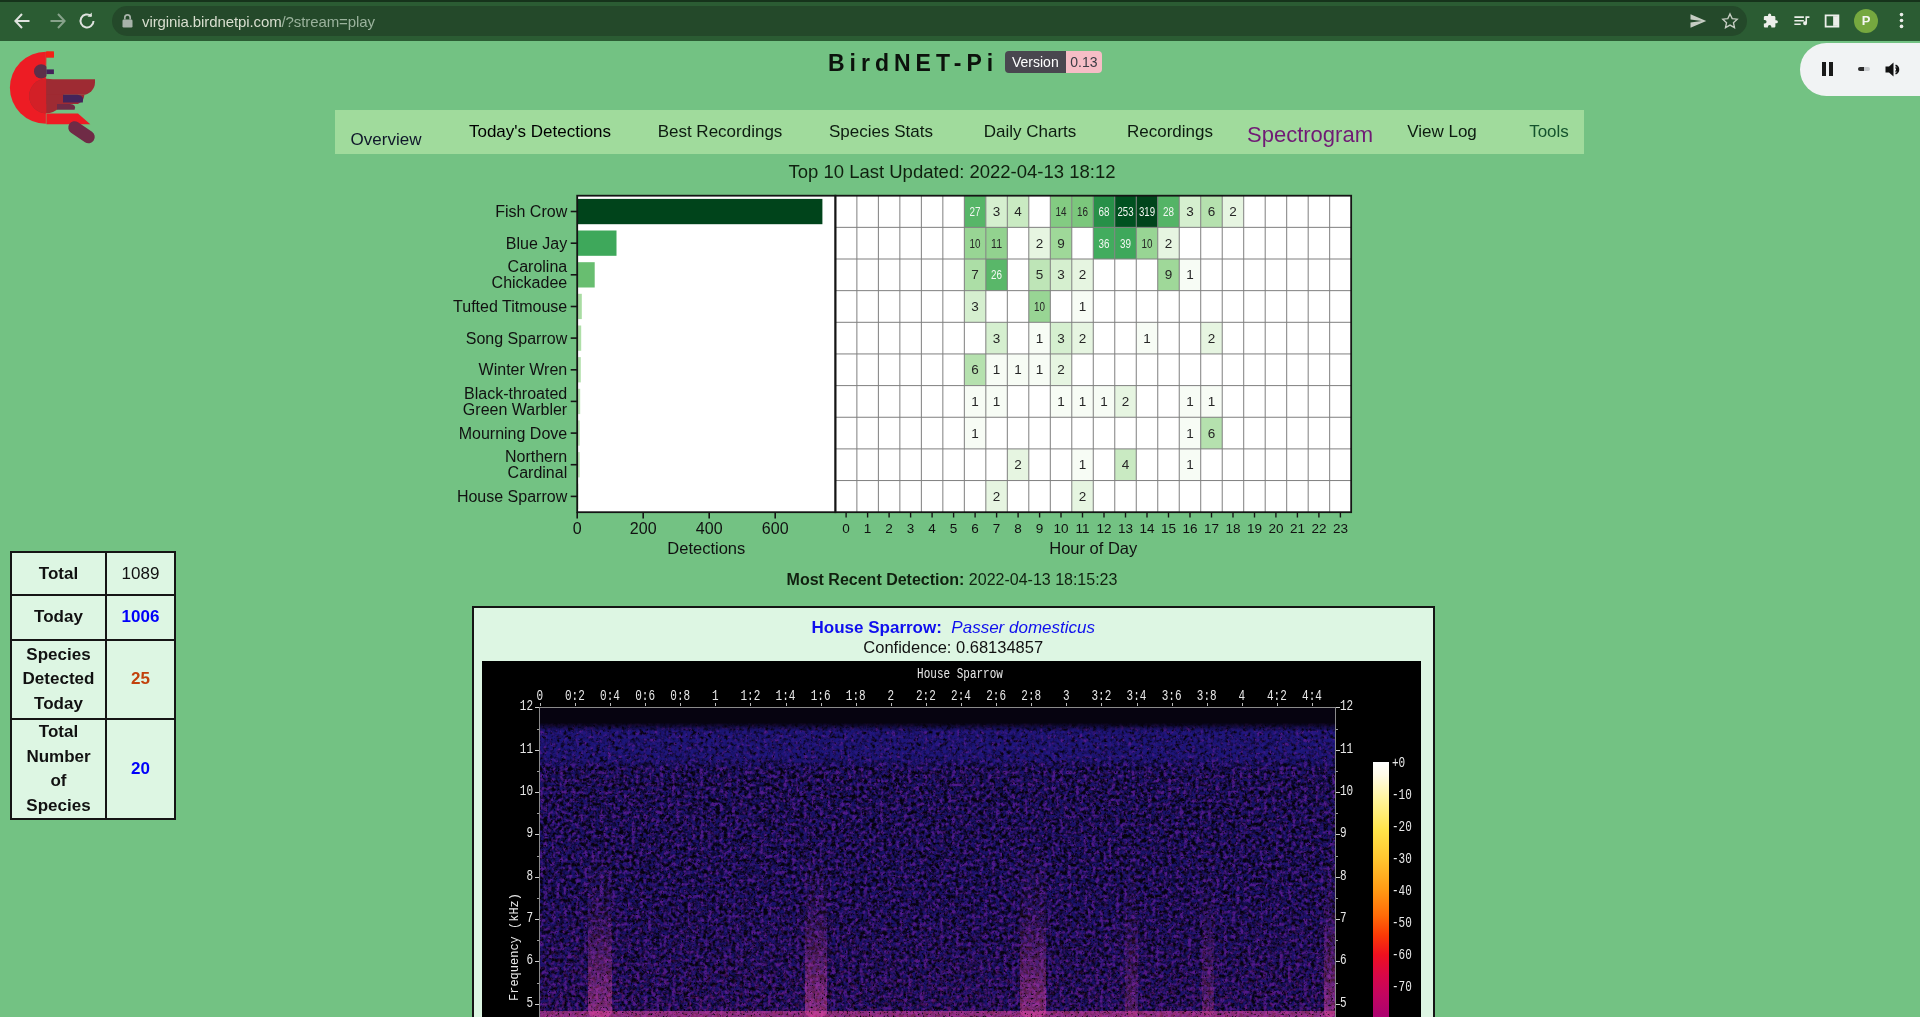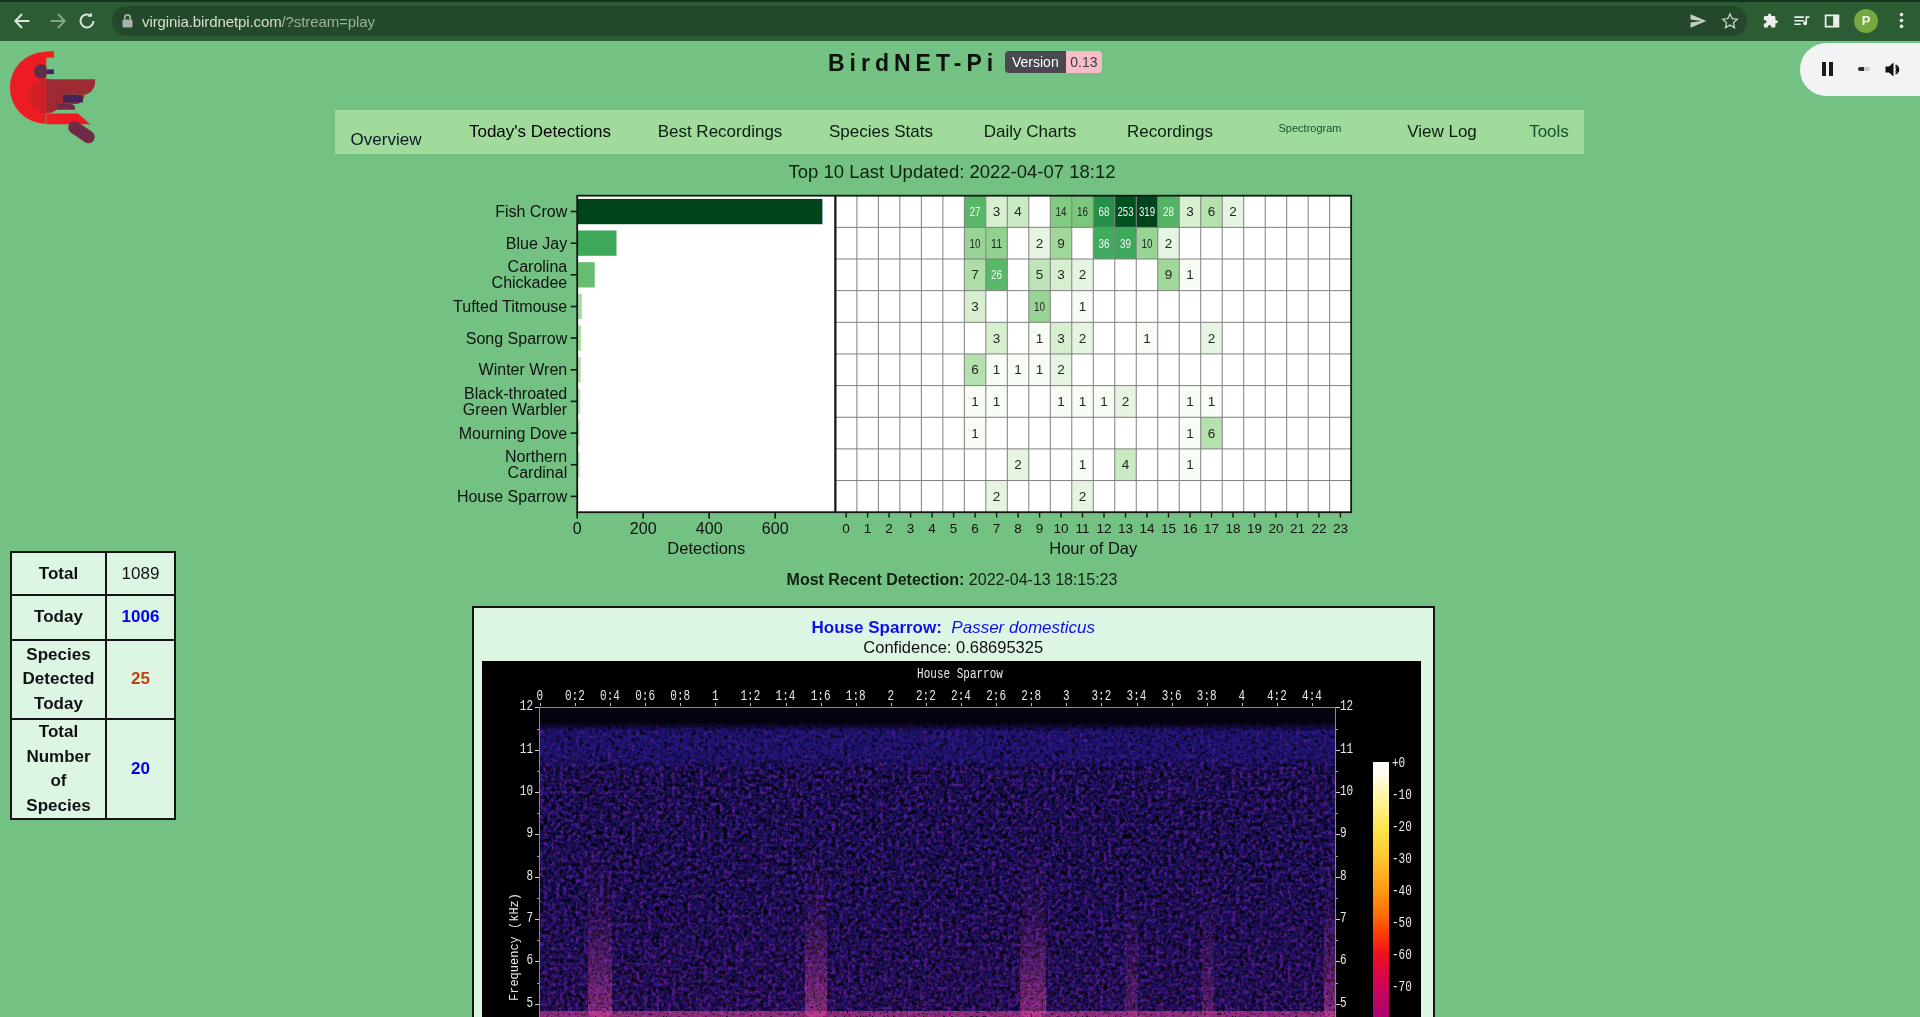--- a/index.html
+++ b/index.html
@@ -80,25 +80,25 @@
     <path d="M10.5 3.2 a4.6 4.6 0 0 1 0 8.6 M10.5 5.6 a2 2 0 0 1 0 3.8" stroke="#111" stroke-width="1.6" fill="none"></path>
   </svg>
 
 <div class="abs" style="left:335px;top:110px;width:1249px;height:44px;background:#a0db9c"></div>
 <div class="abs" style="left:386px;top:130px;transform:translateX(-50%);font-size:17px;color:#0f172a;white-space:nowrap">Overview</div>
 <div class="abs" style="left:540px;top:122px;transform:translateX(-50%);font-size:17px;color:#000000;white-space:nowrap">Today's Detections</div>
 <div class="abs" style="left:720px;top:122px;transform:translateX(-50%);font-size:17px;color:#0d1c10;white-space:nowrap">Best Recordings</div>
 <div class="abs" style="left:881px;top:122px;transform:translateX(-50%);font-size:17px;color:#0d1c10;white-space:nowrap">Species Stats</div>
 <div class="abs" style="left:1030px;top:122px;transform:translateX(-50%);font-size:17px;color:#0d1c10;white-space:nowrap">Daily Charts</div>
 <div class="abs" style="left:1170px;top:122px;transform:translateX(-50%);font-size:17px;color:#0d1c10;white-space:nowrap">Recordings</div>
-<div class="abs" style="left:1310px;top:122px;transform:translateX(-50%);font-size:11px;color:#14532d;white-space:nowrap">Spectrogram</div>
+<div class="abs" style="left:1310px;top:122px;transform:translateX(-50%);font-size:22px;color:#701a75;white-space:nowrap">Spectrogram</div>
 <div class="abs" style="left:1442px;top:122px;transform:translateX(-50%);font-size:17px;color:#0d1c10;white-space:nowrap">View Log</div>
 <div class="abs" style="left:1549px;top:122px;transform:translateX(-50%);font-size:17px;color:#14532d;white-space:nowrap">Tools</div>
 
-<div class="abs" style="left:0;top:161px;width:1904px;text-align:center;font-size:18.5px;color:#10200f">Top 10 Last Updated: 2022-04-07 18:12</div>
+<div class="abs" style="left:0;top:161px;width:1904px;text-align:center;font-size:18.5px;color:#10200f">Top 10 Last Updated: 2022-04-13 18:12</div>
 
 <svg style="position:absolute;left:360px;top:180px" width="1040" height="390" viewBox="360 180 1040 390">
 <rect x="577.2" y="195.7" width="773.96" height="316.5" fill="#ffffff"></rect>
 <rect x="577.2" y="198.9" width="245.2" height="25.3" fill="#00441b"></rect>
 <rect x="577.2" y="230.5" width="39.3" height="25.3" fill="#3ea85b"></rect>
 <rect x="577.2" y="262.2" width="17.5" height="25.3" fill="#68be70"></rect>
 <rect x="577.2" y="293.8" width="4.6" height="25.3" fill="#a8dca2"></rect>
 <rect x="577.2" y="325.5" width="4.0" height="25.3" fill="#aedfa8"></rect>
 <rect x="577.2" y="357.1" width="3.6" height="25.3" fill="#b2e0ac"></rect>
 <rect x="577.2" y="388.8" width="3.0" height="25.3" fill="#bae4b3"></rect>
@@ -356,21 +356,21 @@
         <td style="border:2.5px solid #151515;font-weight:bold;line-height:24.5px">Total<br>Number<br>of<br>Species</td>
         <td style="border:2.5px solid #151515;color:#0000fa;font-weight:bold">20</td>
       </tr>
 </tbody>
   </table>
 
 <div class="abs" style="left:0;top:571px;width:1904px;text-align:center;font-size:16px;color:#10200f"><b>Most Recent Detection:</b> 2022-04-13 18:15:23</div>
 
 <div class="abs" style="left:471.5px;top:605.8px;width:963.5px;height:500px;background:#ddf6e3;border:2.5px solid #151515"></div>
 <div class="abs" style="left:471.5px;top:618px;width:963.5px;text-align:center;font-size:17px;color:#0f0fee"><b>House Sparrow:</b>&nbsp;&nbsp;<i>Passer domesticus</i></div>
-<div class="abs" style="left:471.5px;top:638px;width:963.5px;text-align:center;font-size:16.5px;color:#111">Confidence: 0.68695325</div>
+<div class="abs" style="left:471.5px;top:638px;width:963.5px;text-align:center;font-size:16.5px;color:#111">Confidence: 0.68134857</div>
 
 <div class="abs" style="left:481.9px;top:661px;width:939px;height:400px;background:#000000"></div>
 <svg style="position:absolute;left:539.8px;top:707.3px" width="795" height="310" viewBox="0 0 795 310">
 <defs>
 <filter id="blu1" color-interpolation-filters="sRGB" x="0" y="0" width="100%" height="100%">
         <feTurbulence type="fractalNoise" baseFrequency="0.25" numOctaves="2" seed="7"></feTurbulence>
         <feColorMatrix type="matrix" values="0 0 0 0 0.10  0 0 0 0 0.07  0 0 0 0 0.41  3.5 0 0 0 -1.16"></feColorMatrix>
       </filter>
 <filter id="blu2" color-interpolation-filters="sRGB" x="0" y="0" width="100%" height="100%">
         <feTurbulence type="fractalNoise" baseFrequency="0.28" numOctaves="2" seed="77"></feTurbulence>

